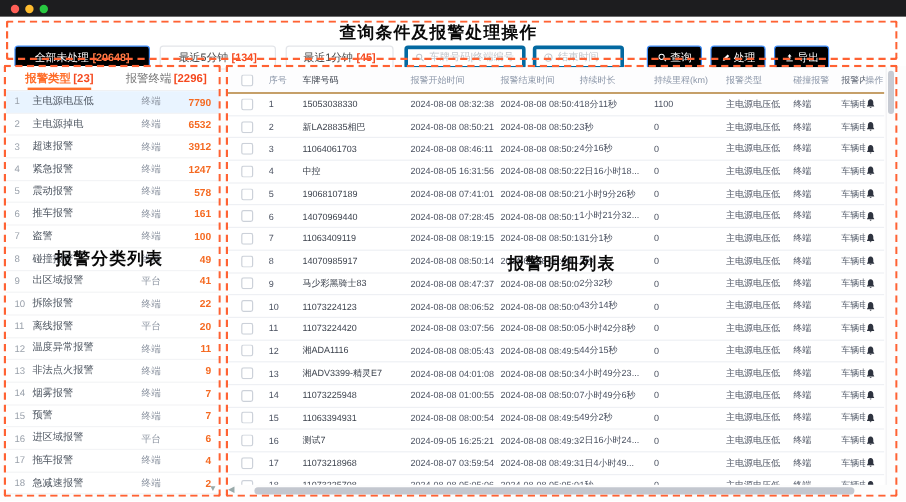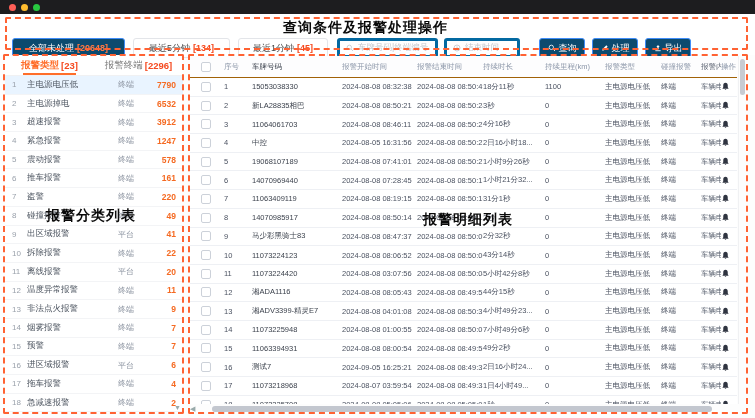--- a/index.html
+++ b/index.html
@@ -12,21 +12,21 @@
   #titlebar { left:0; top:0; width:755px; height:14px; background:#1d1d1f; }
   .dot { position:absolute; top:3.5px; width:7px; height:7px; border-radius:50%; }
 
   
   .annot-box { border:2px dashed #ff6233; border-radius:2px; pointer-events:none; z-index:40; }
   .annot-label { z-index:50; color:#0a0a0a; font-weight:bold; font-size:14px; letter-spacing:1px; }
 
   
   .btn { position:absolute; top:24px; height:20px; border-radius:3px; font-size:9px;
          display:flex; align-items:center; justify-content:center; gap:3px; cursor:pointer; }
-  .btn.blue { background:#0c4a6e; color:#fff; border:1px solid #3f8cf8; }
+  .btn.blue { background:#000000; color:#fff; border:1px solid #3f8cf8; }
   .btn.white { background:#fff; color:#444; border:1px solid #e3e5e9; }
   .cnt-on-blue { color:#ff7a45; font-weight:bold; }
   .cnt-red { color:#f5491f; font-weight:bold; }
   .tb-input { position:absolute; top:24px; height:20px; border:3px solid #0369a1; border-radius:3px;
          background:#fff; display:flex; align-items:center; gap:4px; padding:0 6px;
          color:#c2c6cc; font-size:8.5px; }
   .ico { display:inline-flex; align-items:center; }
 
   
   #left-box { left:5px; top:55px; width:178px; height:358px; background:#fff; }
@@ -182,21 +182,21 @@
         <div class="lrow">
           <span class="idx">6</span>
           <span class="nm">推车报警</span>
           <span class="src">终端</span>
           <span class="cnt">161</span>
         </div>
         <div class="lrow">
           <span class="idx">7</span>
           <span class="nm">盗警</span>
           <span class="src">终端</span>
-          <span class="cnt">220</span>
+          <span class="cnt">100</span>
         </div>
         <div class="lrow">
           <span class="idx">8</span>
           <span class="nm">碰撞报警</span>
           <span class="src">终端</span>
           <span class="cnt">49</span>
         </div>
         <div class="lrow">
           <span class="idx">9</span>
           <span class="nm">出区域报警</span>

